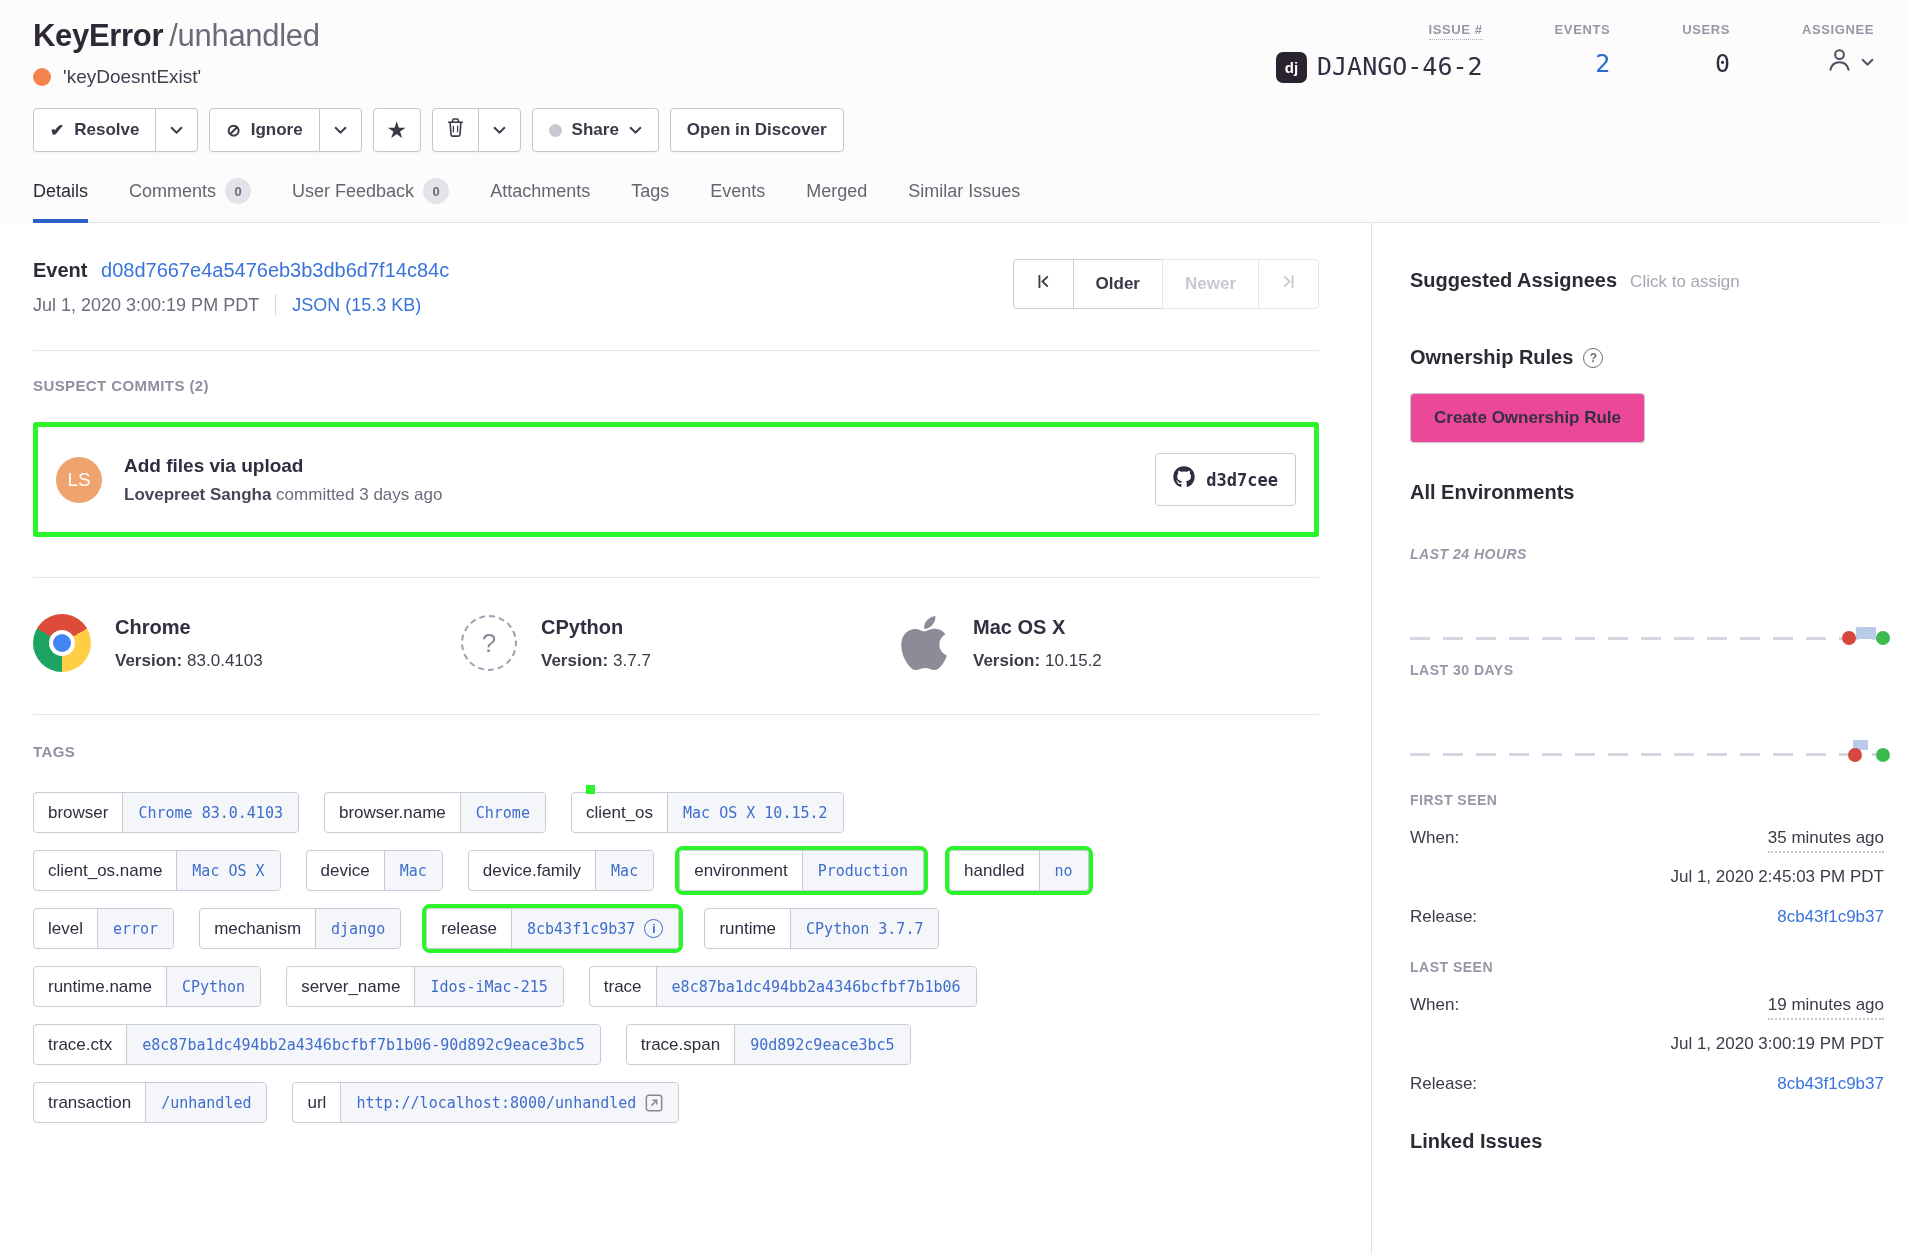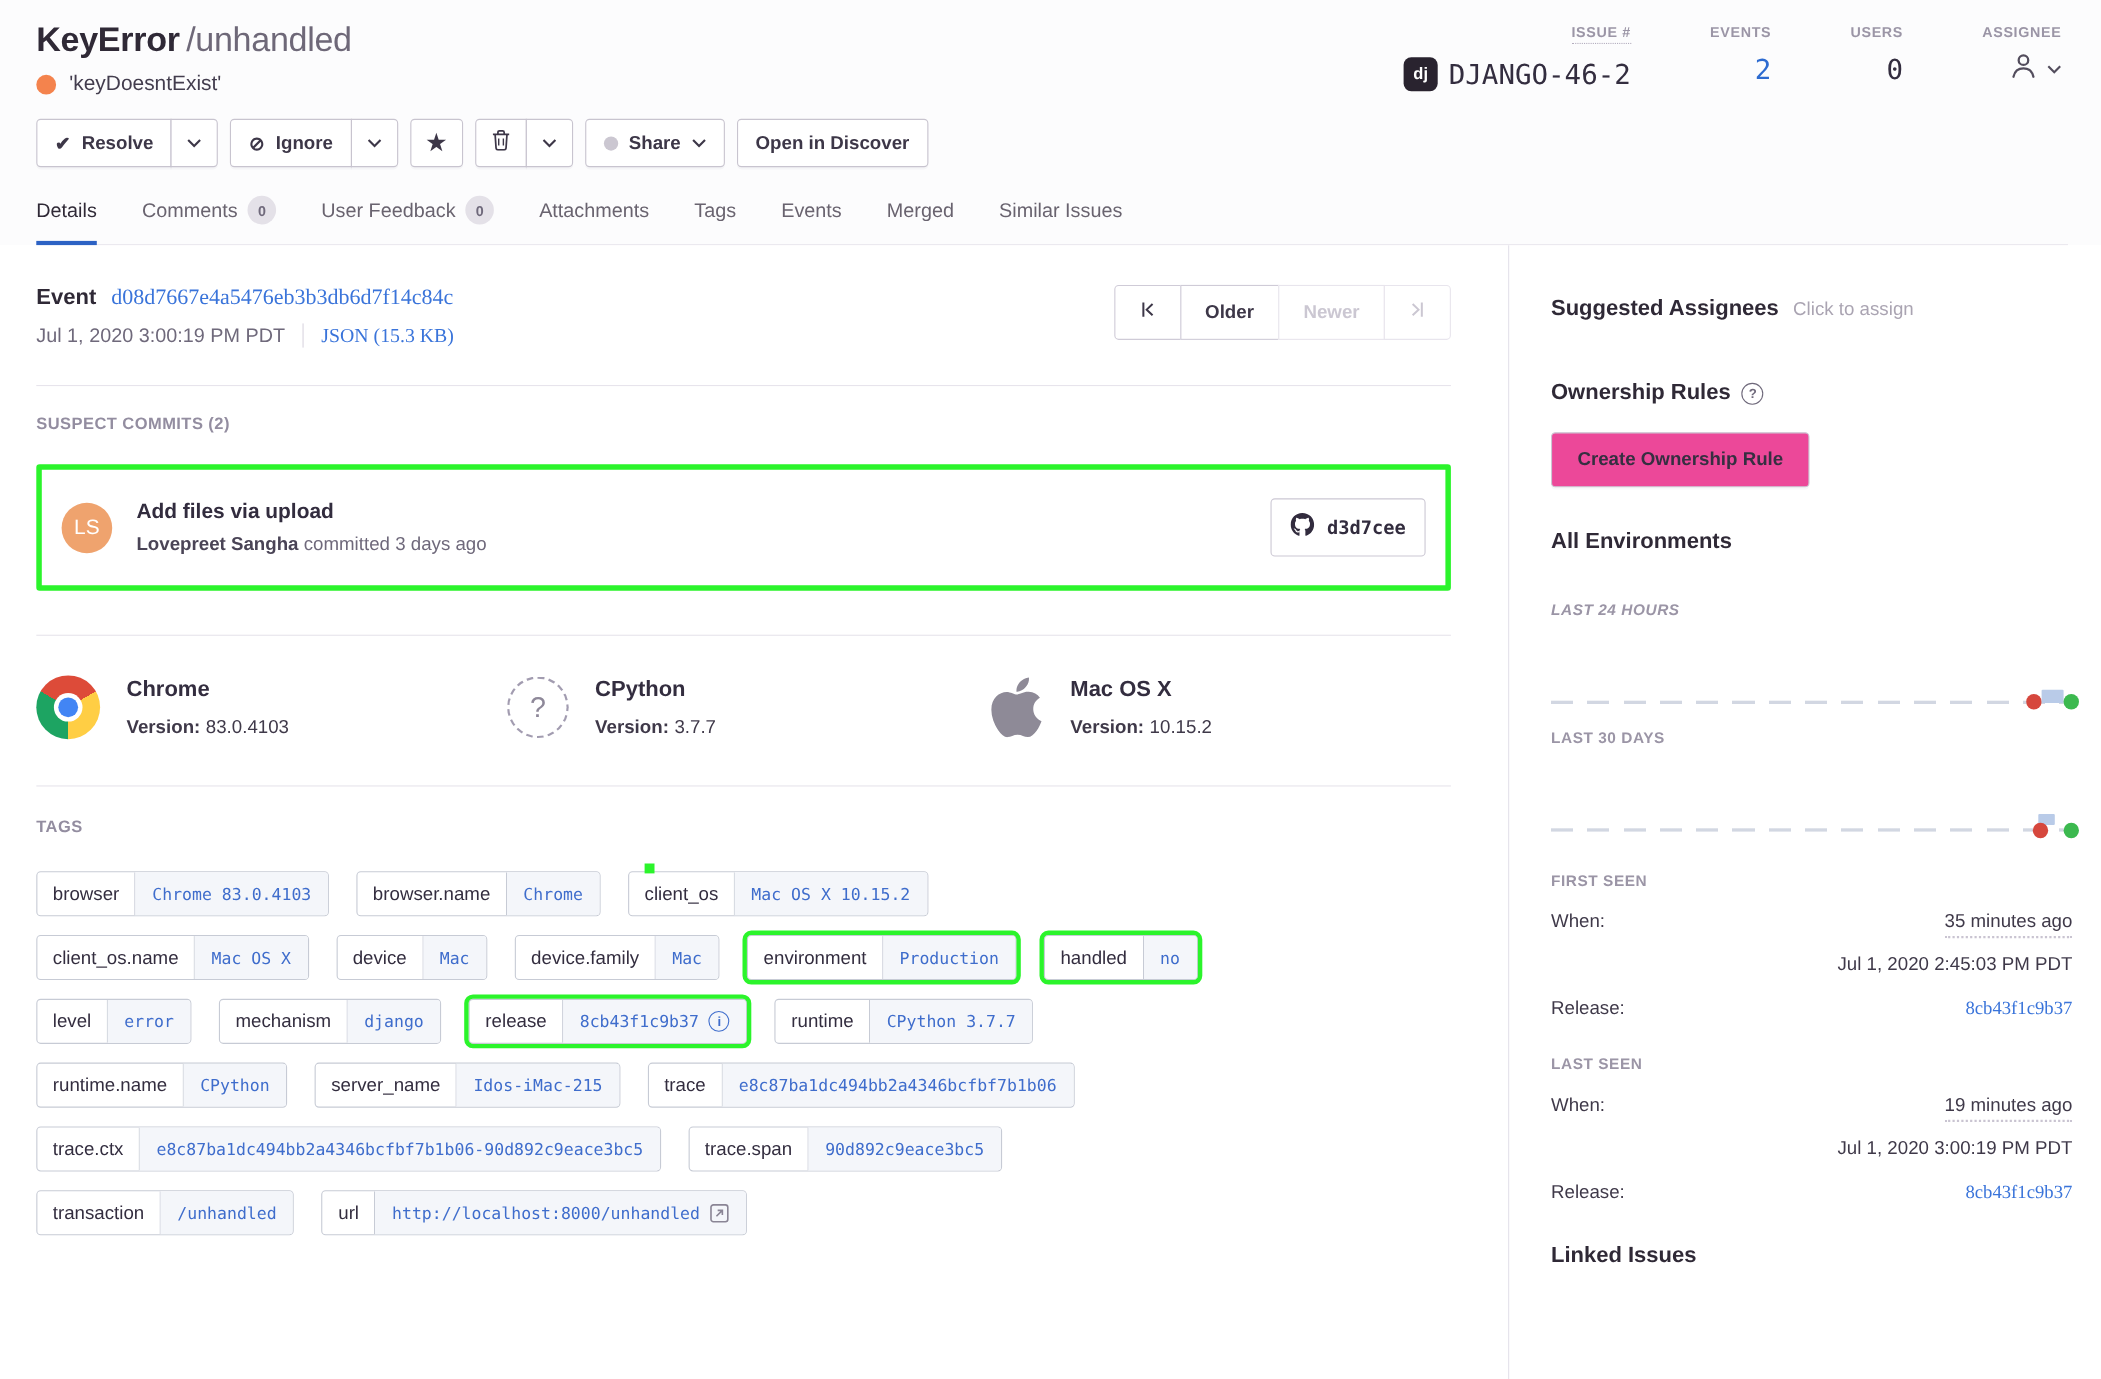--- a/index.html
+++ b/index.html
@@ -12,21 +12,21 @@
   .header-top { display:flex; justify-content:space-between; align-items:flex-start; }
   h1 { font-size:31px; font-weight:700; color:#2f2936; letter-spacing:-0.3px; }
   h1 .subtitle { font-weight:400; color:#6e6878; margin-left:6px; }
   .culprit { display:flex; align-items:center; gap:12px; margin-top:12px; font-size:19px; color:#433d4e; }
   .level-dot { width:18px; height:18px; border-radius:50%; background:#f4834d; flex:0 0 auto; }
 
   .header-stats { display:flex; gap:72px; padding-top:4px; margin-right:6px; }
   .stat { display:flex; flex-direction:column; align-items:flex-end; }
   .stat-label { font-size:13px; font-weight:600; letter-spacing:0.6px; color:#9b95a6; }
   .stat-label.dotted { border-bottom:1px dotted #b3adbe; padding-bottom:2px; }
-  .stat-value { margin-top:12px; font-size:25px; color:#332d3f; display:flex; align-items:center; gap:10px; }
+  .stat-value { margin-top:12px; font-size:25px; color:#332d3f; display:flex; align-items:flex-start; gap:10px; }
   .stat-value.blue { color:#2d6bd0; }
   .dj-badge { width:31px; height:31px; border-radius:7px; background:#29232f; color:#fff; font-size:15px; font-weight:700; display:flex; align-items:center; justify-content:center; }
   .assignee-value { margin-top:8px; display:flex; align-items:center; gap:7px; color:#534d5d; cursor:pointer; }
 
   
   .actions { display:flex; gap:11px; margin-top:20px; }
   .btn-group { display:flex; }
   .btn-group .btn + .btn { margin-left:-1px; border-top-left-radius:0; border-bottom-left-radius:0; }
   .btn-group .btn:first-child { border-top-right-radius:0; border-bottom-right-radius:0; }
   .btn { background:#fff; border:1px solid #c8c4cf; border-radius:4px; height:44px; padding:0 16px;
@@ -46,21 +46,21 @@
 
   
   .content { display:flex; flex:1; background:#fff; min-height:0; }
   main { width:1372px; border-right:1px solid #e4e1ea; padding:0 52px 0 33px; }
   .section { border-bottom:1px solid #e7e4ec; }
 
   
   .event-section { display:flex; align-items:flex-start; justify-content:space-between; padding:36px 0 34px; }
   .event-title { font-size:20px; }
   .event-title .ev-label { font-weight:700; color:#2f2936; margin-right:8px; }
-  a.link { color:#3a74da; text-decoration:none; cursor:pointer;font-family:Liberation Serif, serif; }
+  a.link { color:#3a74da; text-decoration:none; cursor:pointer; }
   .event-meta { margin-top:12px; font-size:18px; color:#6f697b; display:flex; align-items:center; }
   .meta-sep { width:1px; height:22px; background:#d9d5e0; margin:0 16px; }
   .pager { display:flex;padding-left:48px; }
   .pbtn { background:#fff; border:1px solid #cfcbd7; height:50px; padding:0 22px; font-size:17px; font-weight:700;
           color:#3d3748; display:flex; align-items:center; justify-content:center; cursor:pointer; margin-left:-1px; }
   .pbtn:first-child { border-radius:4px 0 0 4px; margin-left:0; }
   .pbtn:last-child { border-radius:0 4px 4px 0; }
   .pbtn.disabled { color:#cbc7d2; border-color:#e8e5ed; cursor:default; }
 
   

